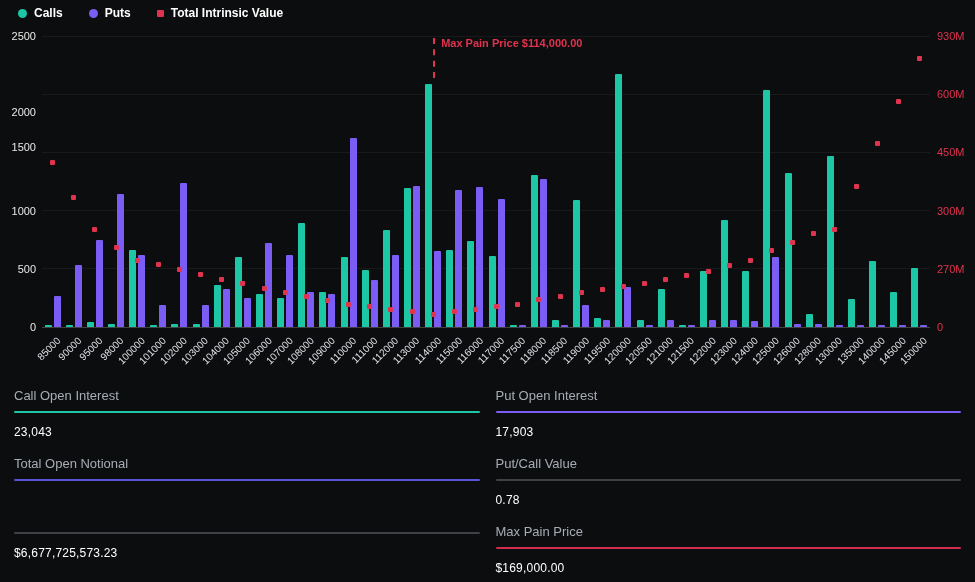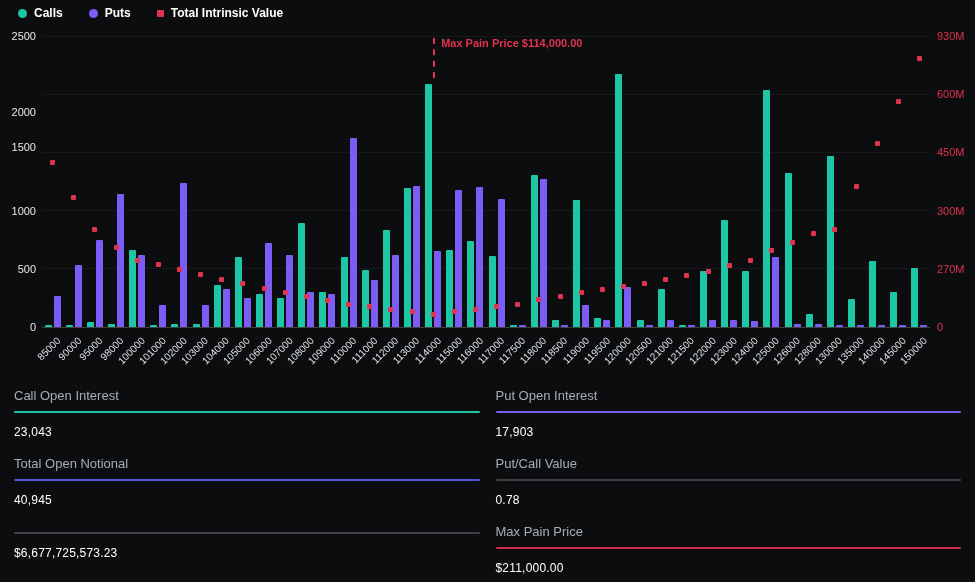--- a/index.html
+++ b/index.html
@@ -337,31 +337,30 @@
         <div class="val">23,043</div>
       </div>
       <div class="stat">
         <div class="lbl">Put Open Interest</div>
         <div class="line" style="background: rgb(123, 92, 245);"></div>
         <div class="val">17,903</div>
       </div>
       <div class="stat">
         <div class="lbl">Total Open Notional</div>
         <div class="line" style="background: rgb(87, 84, 216);"></div>
-        <div class="val">40,945</div>
       </div>
       <div class="stat">
         <div class="lbl">Put/Call Value</div>
         <div class="line" style="background: rgb(63, 65, 70);"></div>
         <div class="val">0.78</div>
       </div>
       <div class="stat">
         <div class="line" style="background: rgb(63, 65, 70);"></div>
         <div class="val">$6,677,725,573.23</div>
       </div>
       <div class="stat">
         <div class="lbl">Max Pain Price</div>
         <div class="line" style="background: rgb(209, 43, 78);"></div>
-        <div class="val">$211,000.00</div>
+        <div class="val">$169,000.00</div>
       </div>
     </div>
 
 </div>
 
 </body></html>

